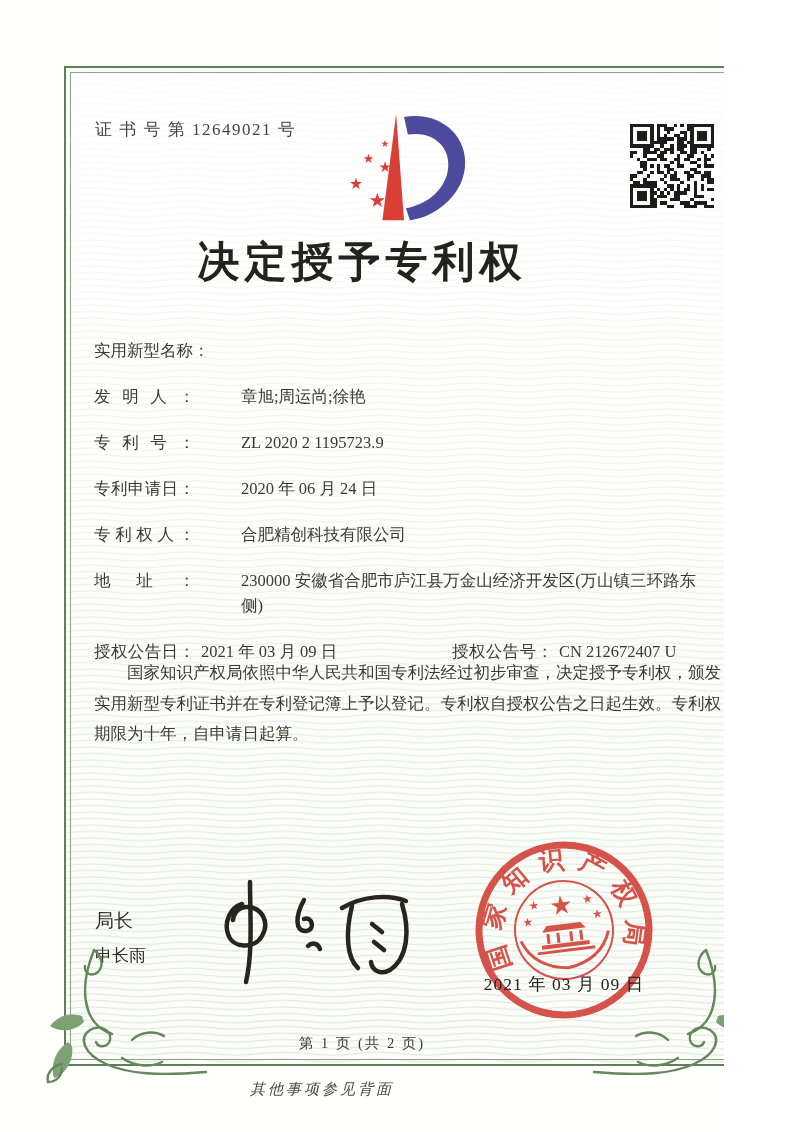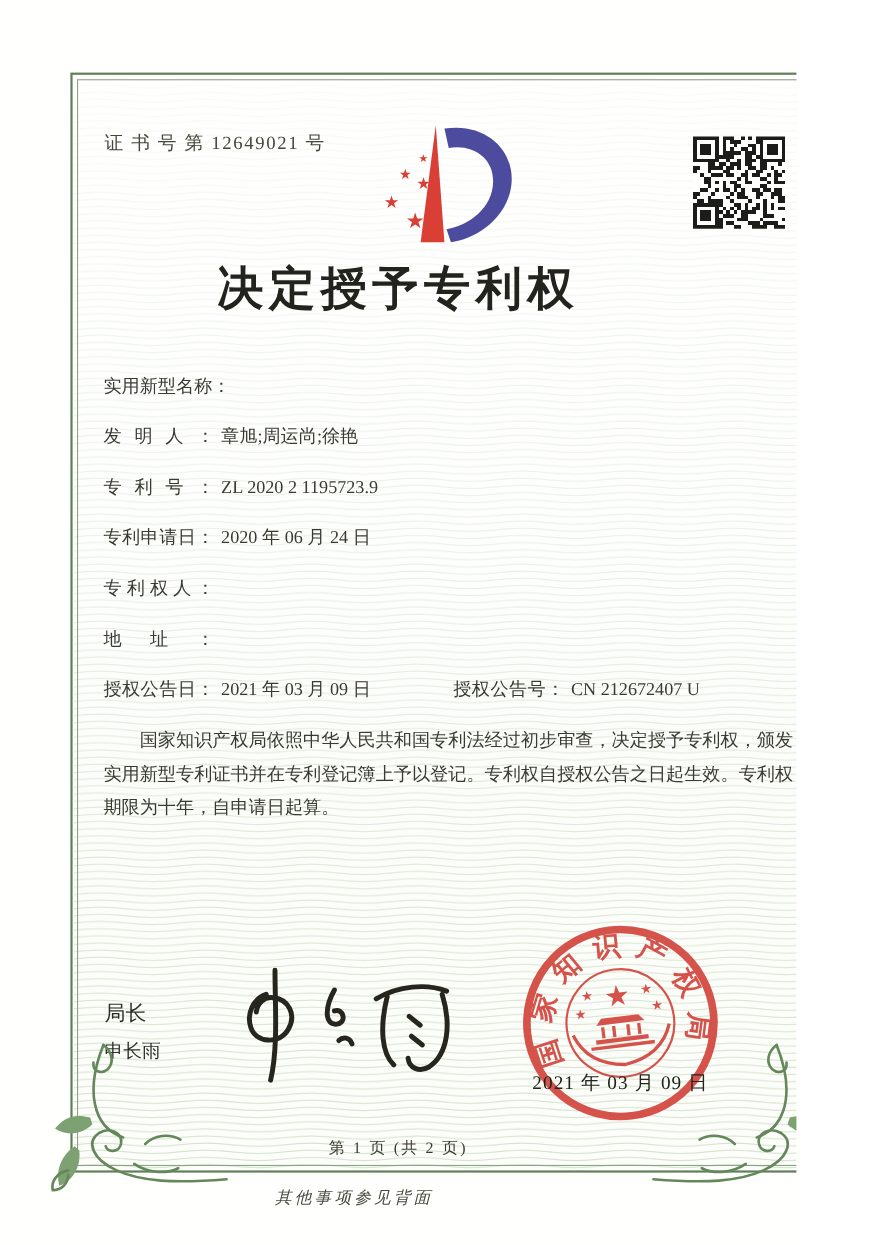--- a/index.html
+++ b/index.html
@@ -20,21 +20,21 @@
   
   .cert-no{position:absolute;left:95px;top:118px;font-size:17px;letter-spacing:1.5px;color:#45453c;z-index:2;}
   .logo{position:absolute;left:330px;top:110px;width:150px;height:118px;z-index:2;}
   .qr{position:absolute;left:630px;top:124px;width:84px;height:84px;z-index:2;}
   .title{
     position:absolute;left:0;top:234px;width:100%;text-align:center;
     font-size:42px;font-weight:700;letter-spacing:5px;color:#23231d;z-index:2;
   }
   
   .fields{position:absolute;left:94px;top:338px;width:616px;font-size:16.5px;z-index:2;}
-  .f-row{display:flex;margin-bottom:21px;line-height:25px;align-items:flex-start;}
+  .f-row{display:flex;margin-bottom:21px;line-height:25px;align-items:flex-start;gap:40px;}
   .f-label{
     display:inline-block;width:101px;flex:0 0 101px;
     text-align:justify;text-align-last:justify;color:#3a3a32;white-space:nowrap;
   }
   .f-label::after{content:"：";}
   .f-value{margin-left:6px;color:#3a3a32;}
   .f-value.addr{max-width:468px;}
   .pair{display:flex;}
   .pair.first{width:318px;flex:0 0 318px;}
   
@@ -423,23 +423,25 @@
     <div class="f-row">
       <span class="f-label">专利号</span>
       <span class="f-value">ZL 2020 2 1195723.9</span>
     </div>
     <div class="f-row">
       <span class="f-label">专利申请日</span>
       <span class="f-value">2020 年 06 月 24 日</span>
     </div>
     <div class="f-row">
       <span class="f-label">专利权人</span>
+      <span class="f-value">合肥精创科技有限公司</span>
     </div>
     <div class="f-row">
       <span class="f-label">地址</span>
+      <span class="f-value addr">230000 安徽省合肥市庐江县万金山经济开发区(万山镇三环路东侧)</span>
     </div>
     <div class="f-row">
       <span class="pair first">
         <span class="f-label">授权公告日</span>
         <span class="f-value">2021 年 03 月 09 日</span>
       </span>
       <span class="pair">
         <span class="f-label">授权公告号</span>
         <span class="f-value">CN 212672407 U</span>
       </span>

